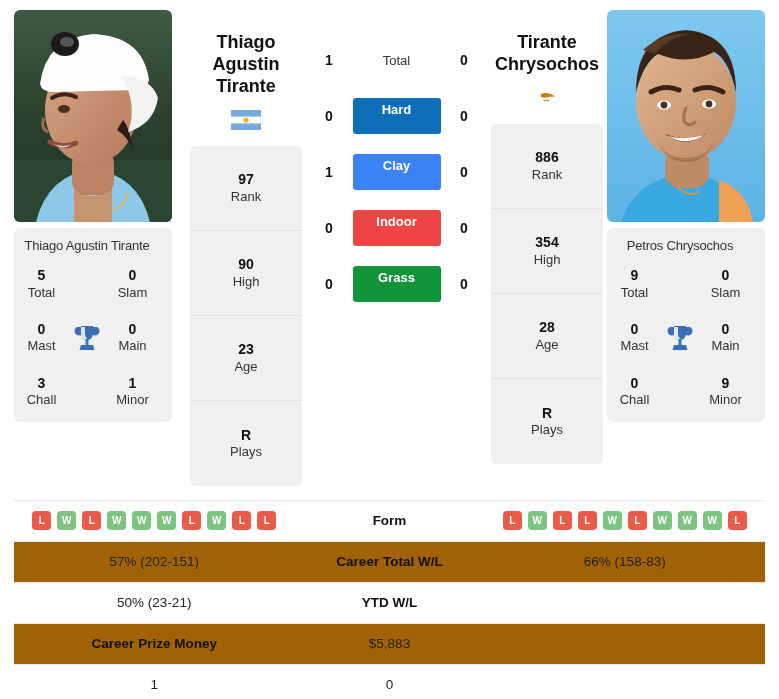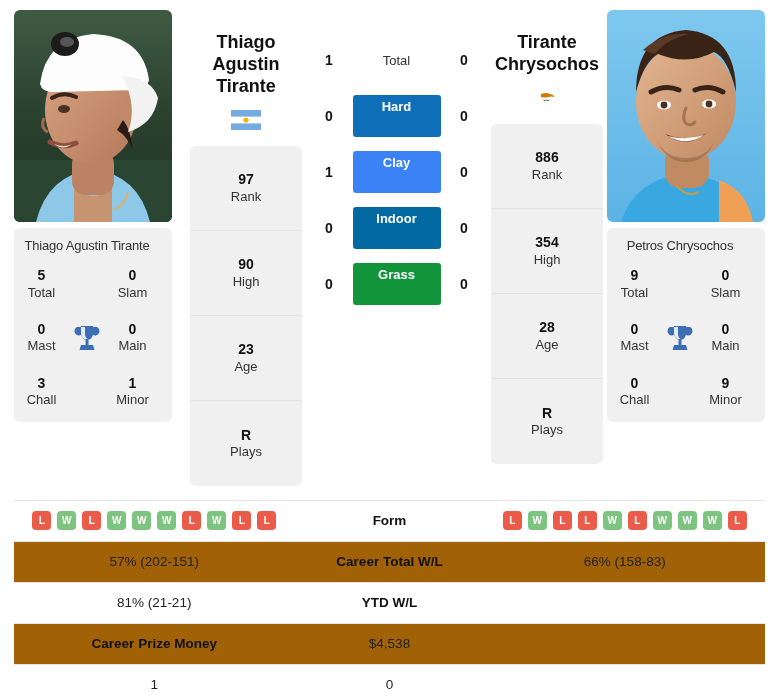--- a/index.html
+++ b/index.html
@@ -102,21 +102,21 @@
   .slabel {
     text-align: center;
     font-size: 13px;
     color: #333;
     font-weight: normal;
   }
   .sbar {
     display: block;
     margin: 0 auto;
     width: 88px;
-    height: 42px;
+    height: 36px;
     line-height: 24px;
     border-radius: 3px;
     text-align: center;
     color: #ffffff;
     font-size: 13px;
     font-weight: bold;
   }
 
   
   .table { margin-top: 14px; padding: 0 14px; }
@@ -293,21 +293,21 @@
       <div class="srow">
         <div class="sc">1</div>
         <div>
             <span class="sbar" style="background:#3b82f6">Clay</span>
           </div>
         <div class="sc">0</div>
       </div>
       <div class="srow">
         <div class="sc">0</div>
         <div>
-            <span class="sbar" style="background:#0369a1">Indoor</span>
+            <span class="sbar" style="background:#ef4444">Indoor</span>
           </div>
         <div class="sc">0</div>
       </div>
       <div class="srow">
         <div class="sc">0</div>
         <div>
             <span class="sbar" style="background:#12943b">Grass</span>
           </div>
         <div class="sc">0</div>
       </div>
@@ -462,26 +462,26 @@
           <div class="badge" style="background: rgb(124, 196, 127);">W</div>
           <div class="badge" style="background: rgb(234, 91, 74);">L</div>
         </div>
     </div>
     <div class="trow alt">
       <div class="tval">57% (202-151)</div>
       <div class="tlab">Career Total W/L</div>
       <div class="tval">66% (158-83)</div>
     </div>
     <div class="trow">
-      <div class="tval">81% (21-21)</div>
+      <div class="tval">50% (23-21)</div>
       <div class="tlab">YTD W/L</div>
     </div>
     <div class="trow alt">
       <div class="tlab">Career Prize Money</div>
-      <div class="tval">$4,538</div>
+      <div class="tval">$5,883</div>
     </div>
     <div class="trow">
       <div class="tval">1</div>
       <div class="tval">0</div>
     </div>
   </div>
 
 </div>
 
 </body></html>

